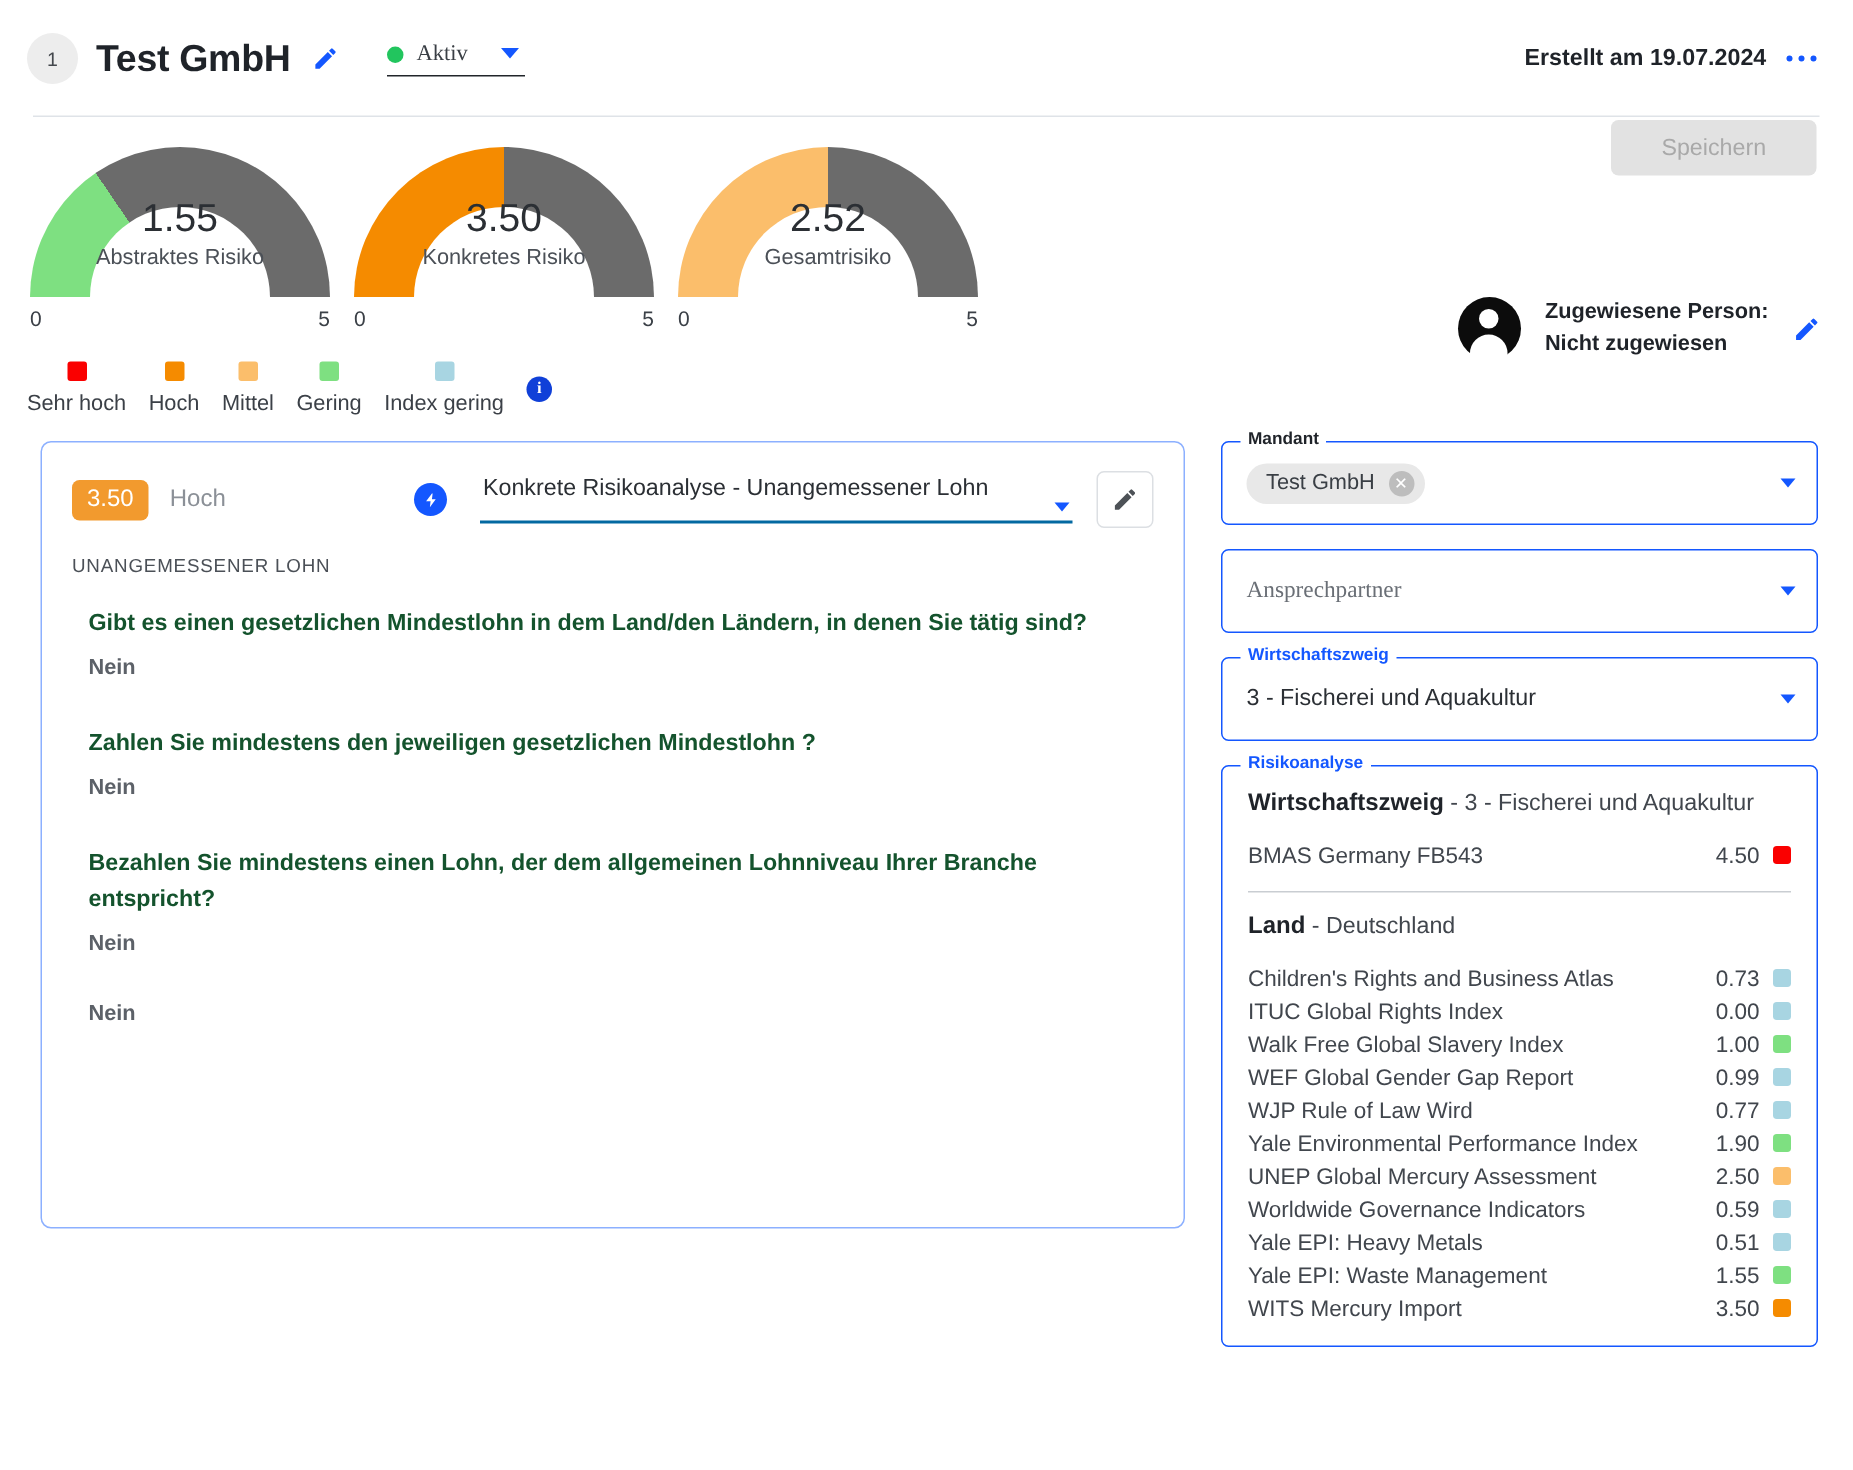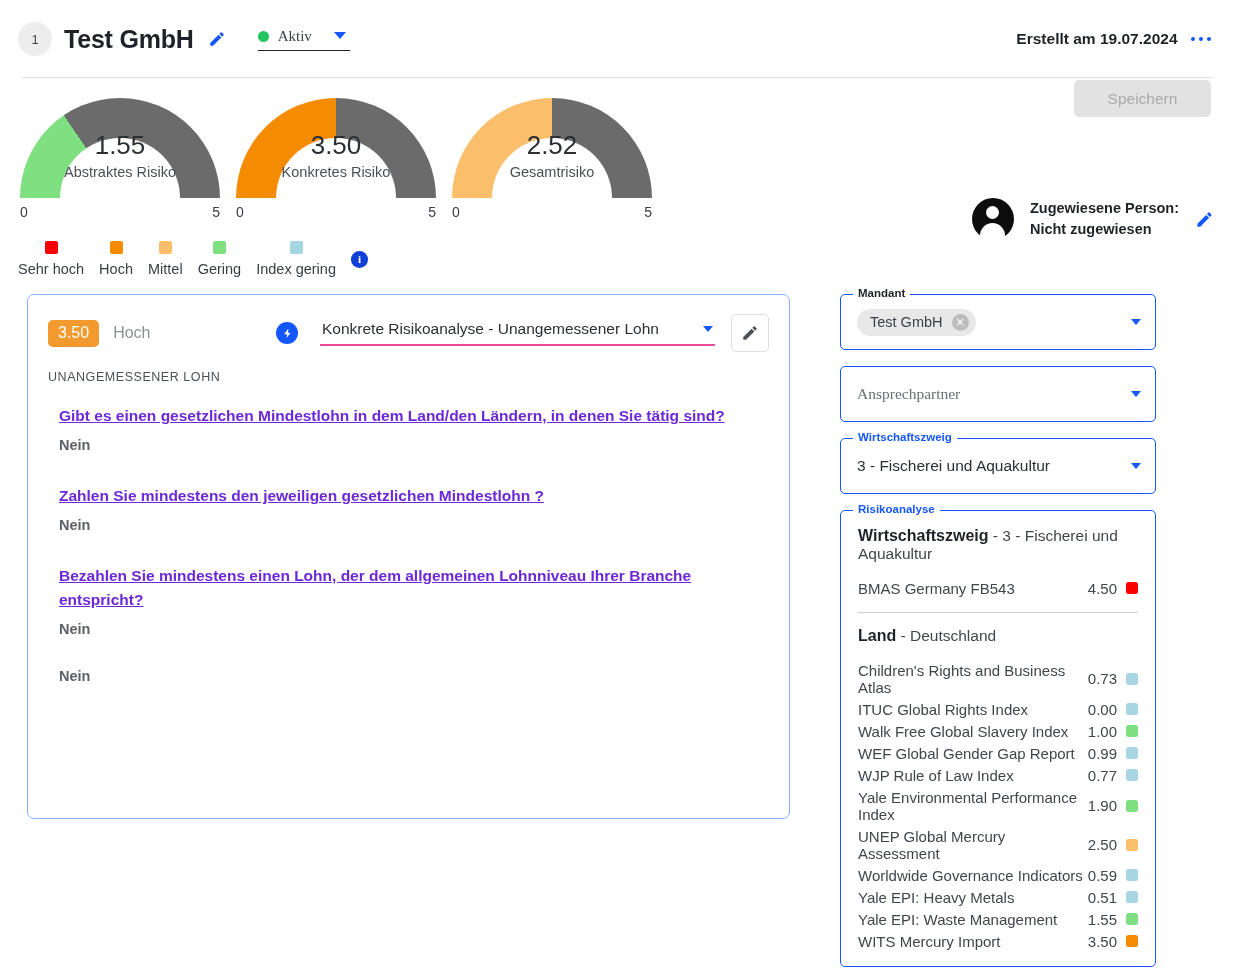--- a/index.html
+++ b/index.html
@@ -137,50 +137,51 @@
   }
   .score-word { font-size: 16px; color: #8b9097; margin-left: 14px; }
   .bolt {
     width: 22px; height: 22px; border-radius: 50%;
     background: #1457ff; margin-left: auto;
     display: flex; align-items: center; justify-content: center;
     color: #fff; font-size: 13px; line-height: 1; flex: none;
   }
   .select-underline {
     margin-left: 22px; width: 395px;
-    border-bottom: 2px solid #ec4899;
-    display: flex; align-items: center;
+    border-bottom: 2px solid #0369a1;
+    display: flex; 
     padding: 0 2px 6px 2px;
+    flex-direction: column;
   }
   .select-underline span { font-size: 15.5px; color: #2b2f34; }
   .caret-sm {
     width: 0; height: 0; margin-left: auto;
     border-left: 5.5px solid transparent; border-right: 5.5px solid transparent;
     border-top: 6.5px solid #1457ff;
   }
   .edit-box {
     width: 38px; height: 38px; margin-left: 16px; flex: none;
     border: 1px solid #dcdfe3; border-radius: 5px;
     display: flex; align-items: center; justify-content: center;
     cursor: pointer;
   }
   .section-kicker {
     font-size: 12.5px; color: #4b5057; letter-spacing: .55px;
     margin-top: 17px;
   }
   .q-list { margin-top: 20px; padding-left: 11px; }
   .q-item { margin-bottom: 31px; }
   .q-text {
-    font-size: 15.5px; font-weight: bold; color: #6d28d9;
-    line-height: 1.55; max-width: 712px; text-decoration: underline;
+    font-size: 15.5px; font-weight: bold; color: #14532d;
+    line-height: 1.55; max-width: 712px;
   }
   .q-ans { font-size: 14.5px; color: #5c6168; margin-top: 9px; font-weight: bold; }
 
   
-  #right-col { position: absolute; left: 840px; top: 0; width: 316px; }
+  #right-col { position: absolute; left: 814px; top: 0; width: 398px; }
 
   .field {
     position: relative; border: 1px solid #1457ff; border-radius: 5px;
     height: 56px; margin-bottom: 16px;
     display: flex; align-items: center; padding: 0 14px 0 16px;
   }
   .field .legend-lbl {
     position: absolute; top: -8px; left: 12px;
     background: #fff; padding: 0 5px;
     font-size: 11.5px; font-weight: bold;
@@ -448,21 +449,21 @@
             <span class="nm">Walk Free Global Slavery Index</span>
             <span class="vl">1.00</span>
             <span class="sq" style="background: rgb(126, 224, 129);"></span>
           </div>
           <div class="row">
             <span class="nm">WEF Global Gender Gap Report</span>
             <span class="vl">0.99</span>
             <span class="sq" style="background: rgb(168, 213, 226);"></span>
           </div>
           <div class="row">
-            <span class="nm">WJP Rule of Law Index</span>
+            <span class="nm">WJP Rule of Law Wird</span>
             <span class="vl">0.77</span>
             <span class="sq" style="background: rgb(168, 213, 226);"></span>
           </div>
           <div class="row">
             <span class="nm">Yale Environmental Performance Index</span>
             <span class="vl">1.90</span>
             <span class="sq" style="background: rgb(126, 224, 129);"></span>
           </div>
           <div class="row">
             <span class="nm">UNEP Global Mercury Assessment</span>

